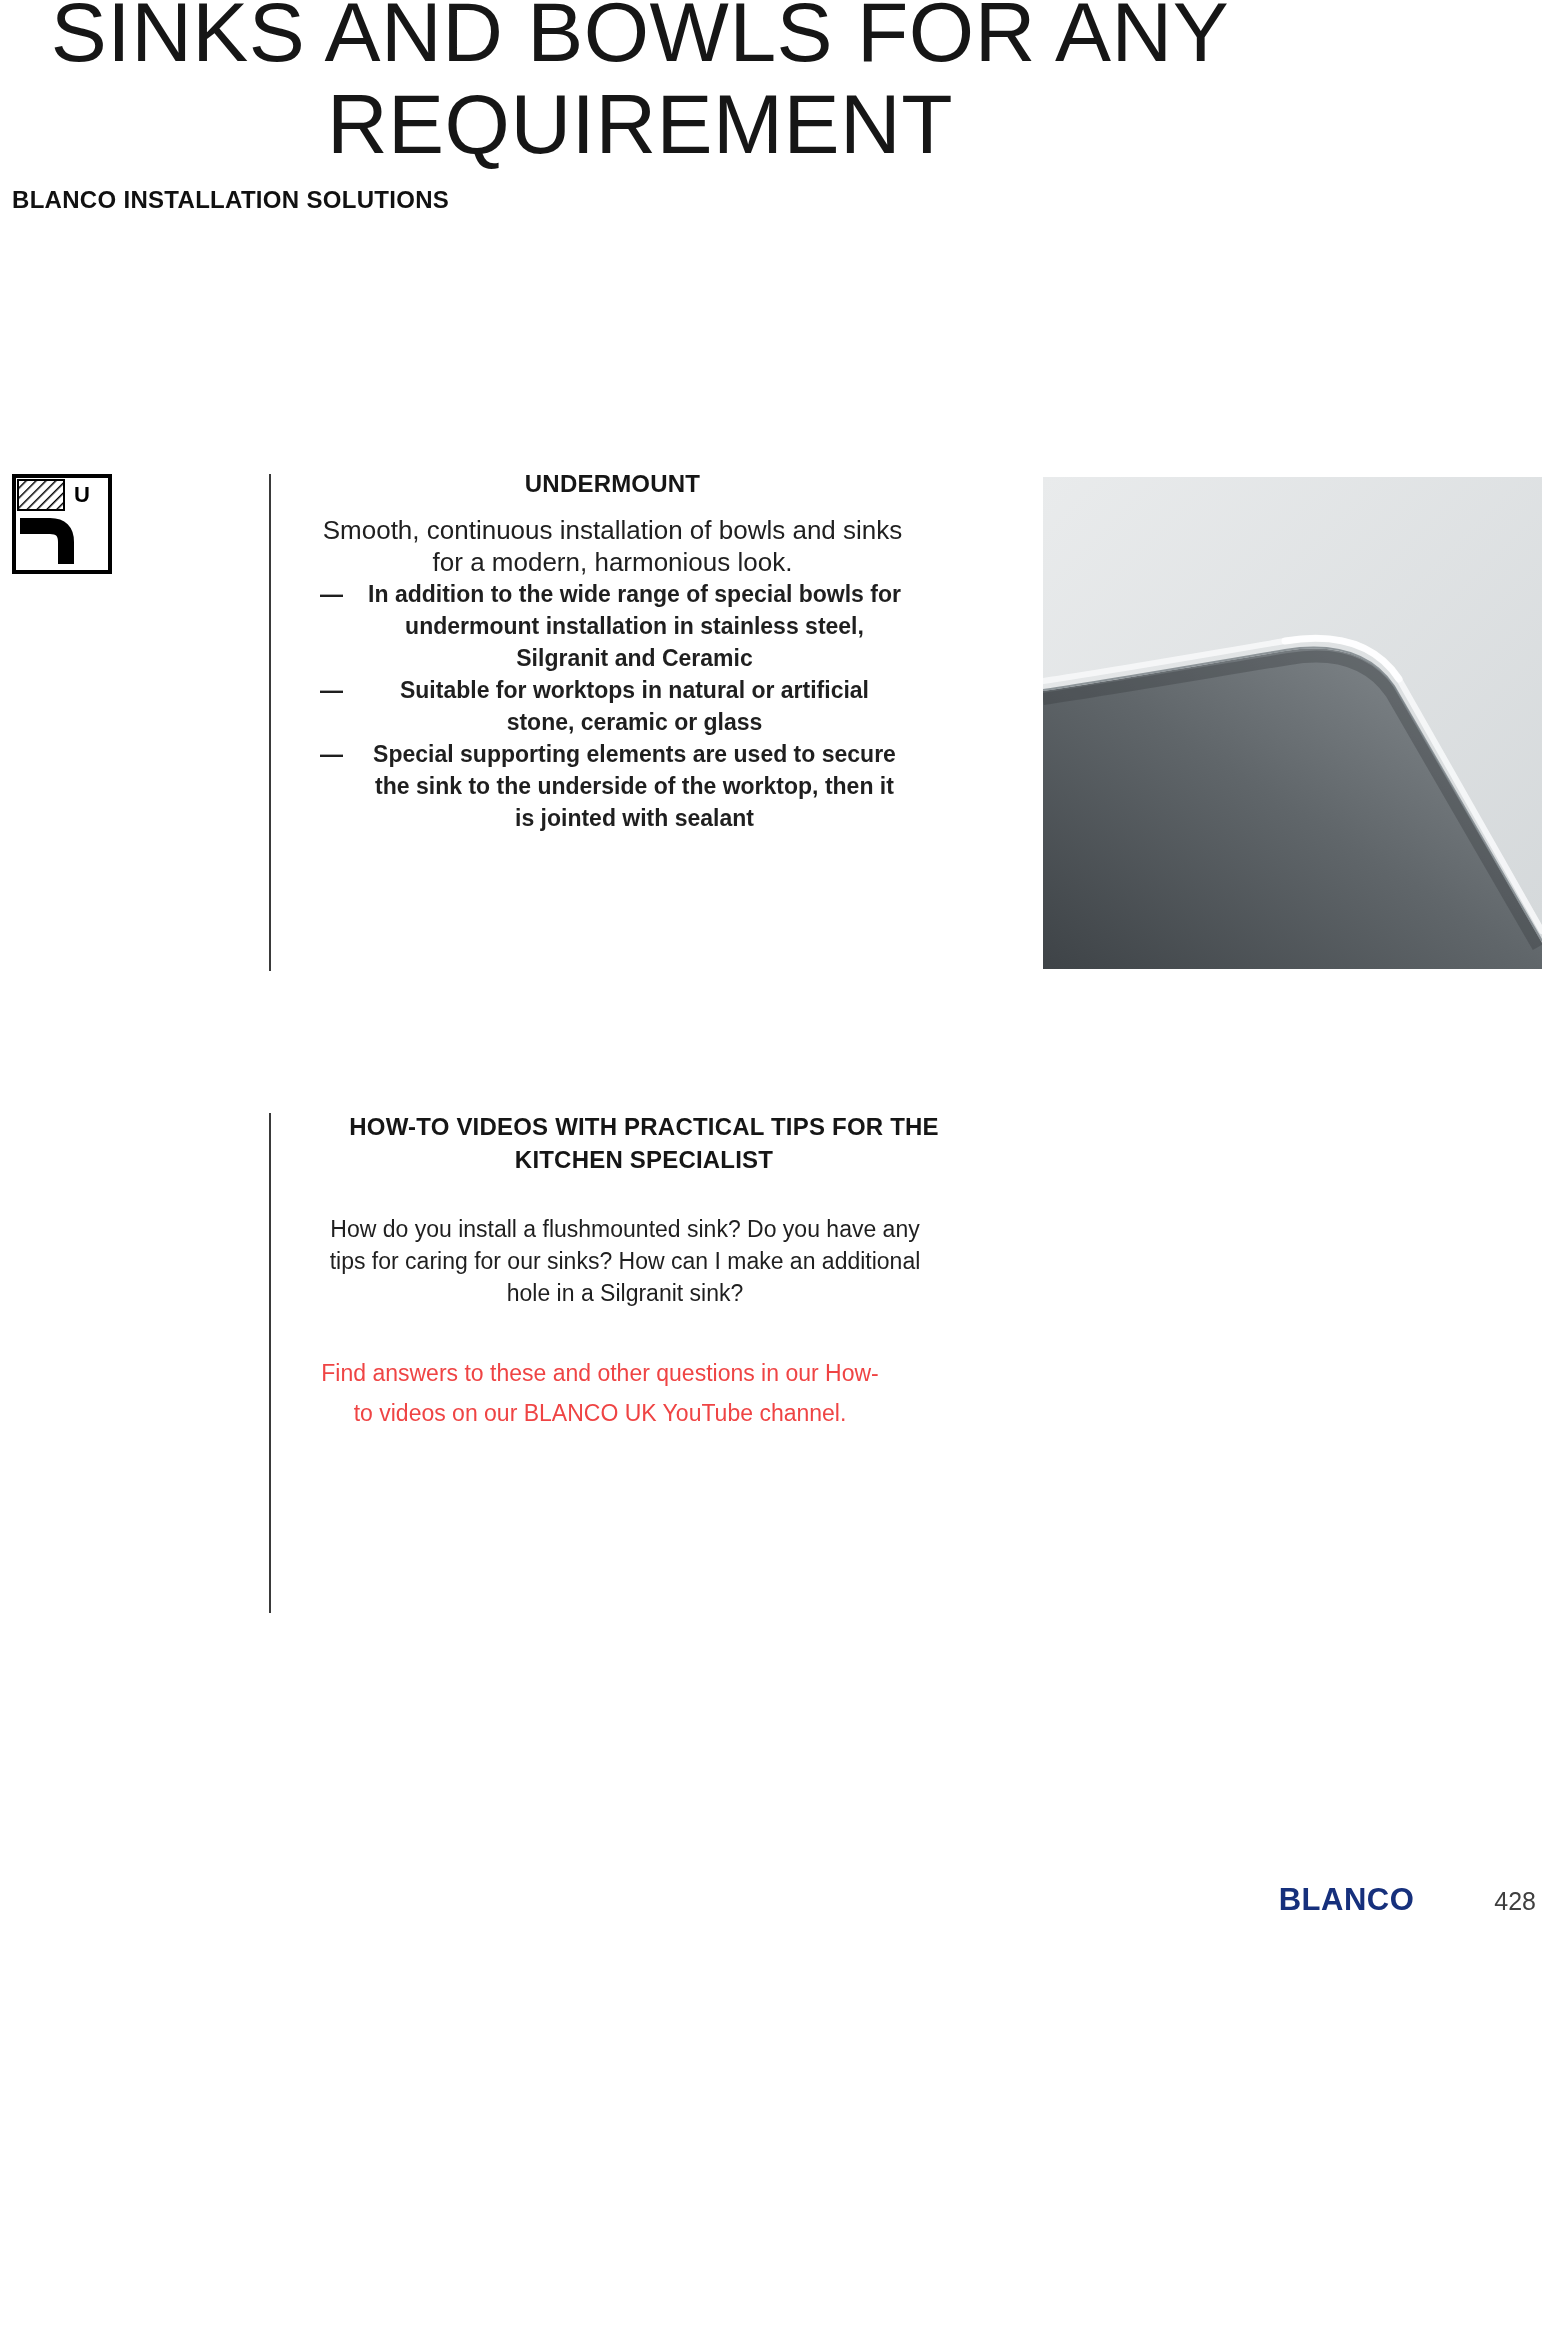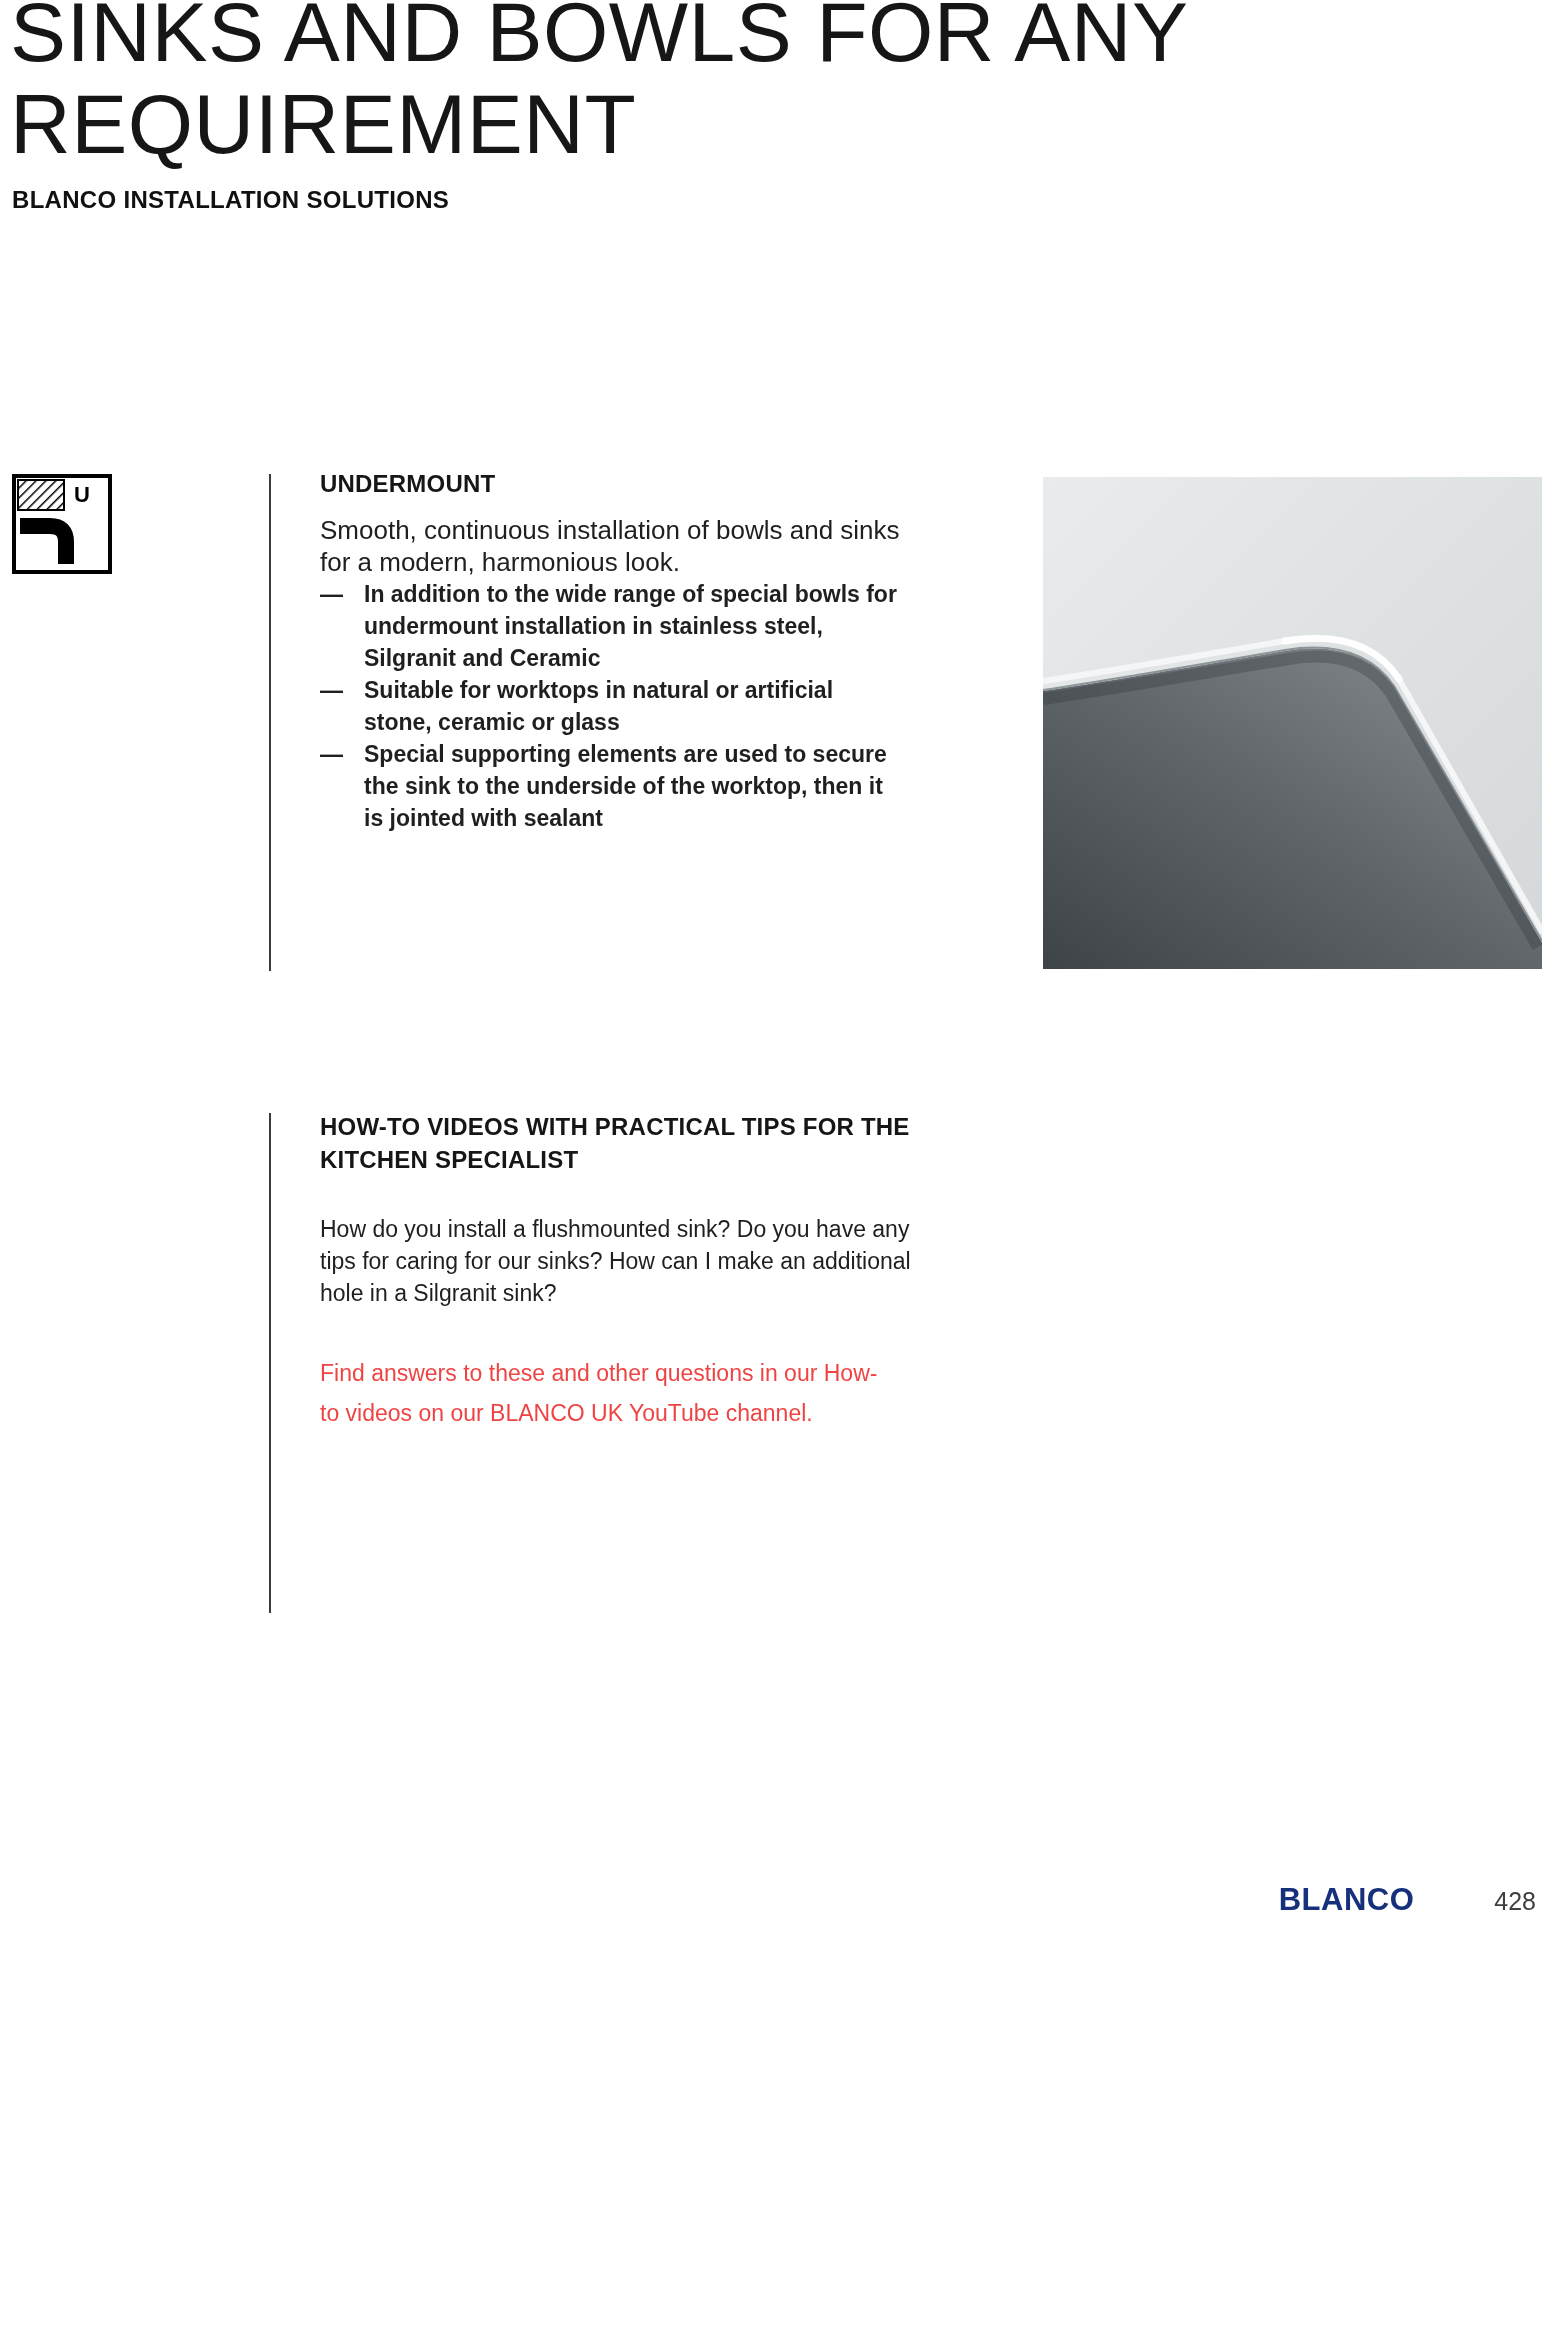--- a/index.html
+++ b/index.html
@@ -5,20 +5,21 @@
   * { margin:0; padding:0; box-sizing:border-box; }
   html,body { background:#ffffff; }
   .page {
     position:relative;
     width:1550px;
     height:1937px;
     background:#ffffff;
     overflow:hidden;
     font-family:"Liberation Sans", sans-serif;
     color:#1a1a1a;
+    text-align:center;
   }
 
   
   .title {
     position:absolute;
     left:10px;
     top:-14px;
     width:1260px;
     font-size:84px;
     line-height:92px;
@@ -114,20 +115,21 @@
     top:1110px;
     width:610px;
   }
   .sec2-heading {
     font-size:24px;
     line-height:33px;
     font-weight:bold;
     letter-spacing:0.2px;
     color:#161616;
     width:600px;
+    margin-left:24px;
   }
   .sec2-para1 {
     margin-top:37px;
     font-size:23px;
     line-height:32px;
     color:#1f1f1f;
   }
   .sec2-para2 {
     margin-top:44px;
     font-size:23px;

